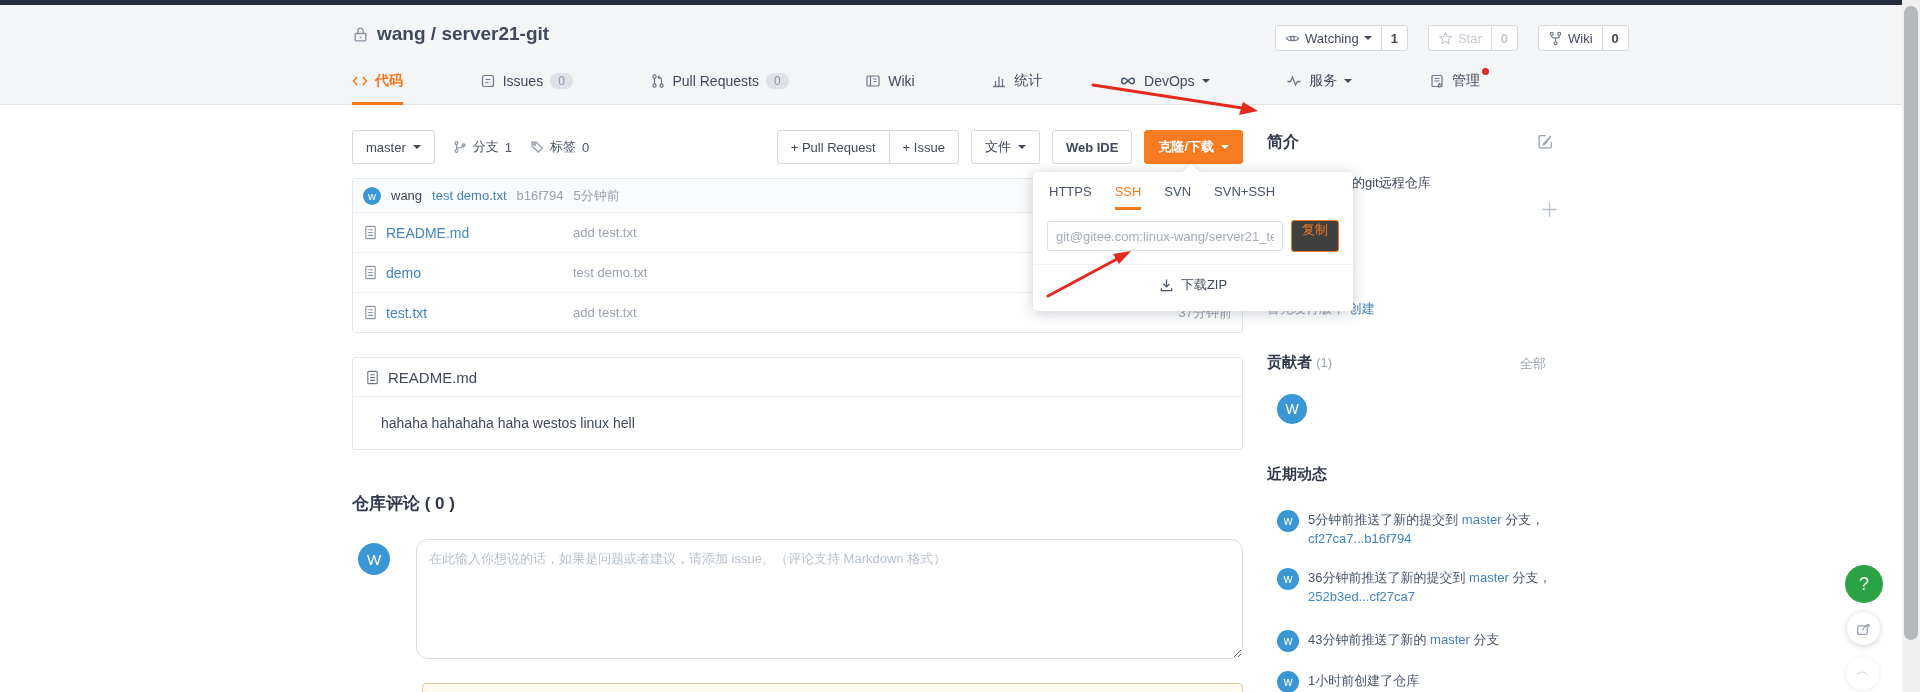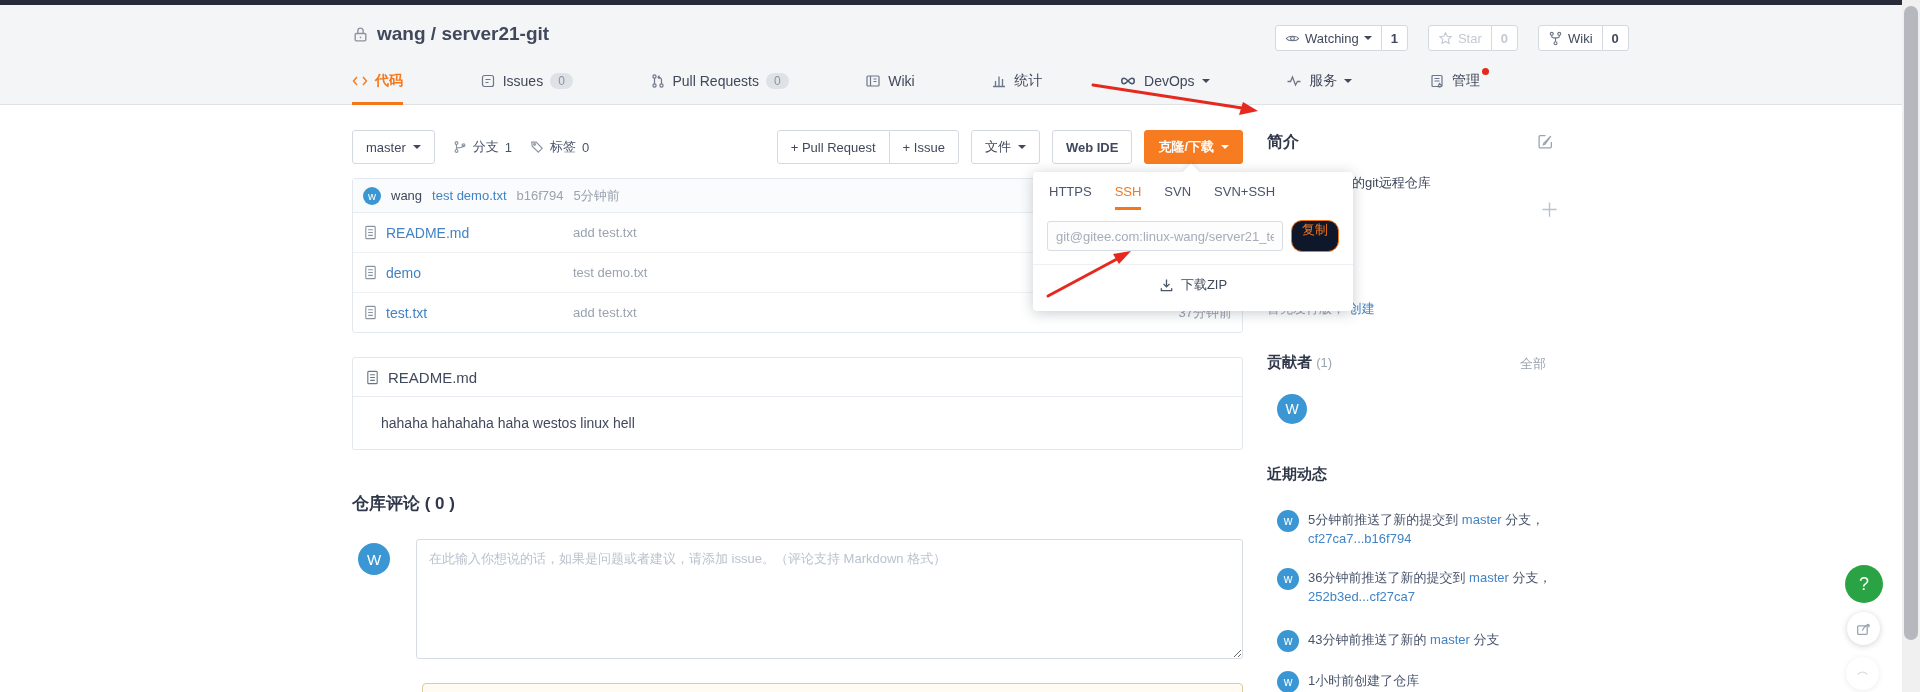--- a/index.html
+++ b/index.html
@@ -62,38 +62,38 @@
 
   
   .readme{position:absolute;left:352px;top:357px;width:891px;border:1px solid #e3e8ed;border-radius:3px;background:#fff;box-sizing:border-box;}
   .readme-hd{display:flex;align-items:center;gap:8px;height:38px;padding:0 12px;border-bottom:1px solid #e8ecf0;font-size:15px;color:#40485b;}
   .readme-bd{padding:18px 28px;font-size:14px;color:#40485b;}
 
   
   .comments-hd{position:absolute;left:352px;top:492px;font-size:17px;font-weight:bold;color:#303849;}
   .comment-avatar{position:absolute;left:358px;top:543px;}
   .comment-box{position:absolute;left:416px;top:539px;width:827px;height:120px;box-sizing:border-box;
-    border:1px solid #d7dce2;border-radius:3px;font-size:13px;color:#40485b;padding:10px 12px;resize:both;
+    border:1px solid #d7dce2;border-radius:12px;font-size:13px;color:#40485b;padding:10px 12px;resize:both;
     font-family:"Liberation Sans","DejaVu Sans",sans-serif;}
   .comment-box::placeholder{color:#b9c2cd;}
   .bottom-notice{position:absolute;left:422px;top:683px;width:821px;height:40px;background:#fffaf2;
     border:1px solid #e0c9a6;border-radius:4px;box-sizing:border-box;}
 
   
   .clone-dd{position:absolute;left:1033px;top:172px;width:320px;background:#fff;border-radius:4px;z-index:50;
     box-shadow:0 2px 14px rgba(40,50,70,.25);padding-bottom:6px;}
   .dd-notch{position:absolute;left:152px;top:-6px;width:12px;height:12px;background:#fff;transform:rotate(45deg);
     box-shadow:-2px -2px 4px rgba(40,50,70,.08);}
   .dd-tabs{display:flex;gap:23px;padding:12px 16px 0 16px;}
   .dd-tab{font-size:13px;color:#49536b;padding-bottom:8px;border-bottom:3px solid transparent;cursor:pointer;}
   .dd-tab.active{color:#f5771c;border-bottom-color:#f5771c;}
   .dd-url-row{display:flex;align-items:center;gap:8px;padding:10px 14px 12px 14px;}
   .dd-input{flex:1;height:30px;border:1px solid #d8dde3;border-radius:3px;background:#fdfdfd;color:#a5adba;
     font-size:13px;padding:0 8px;box-sizing:border-box;min-width:0;}
-  .dd-copy{height:30px;padding:0 10px;background:#0f172a;border:1px solid #f5771c;border-radius:11px;color:#f5771c;
+  .dd-copy{height:30px;padding:0 10px;background:#404040;border:1px solid #f5771c;border-radius:3px;color:#f5771c;
     font-size:13px;cursor:pointer;}
   .dd-sep{border-top:1px solid #eef0f3;}
   .dd-zip{display:flex;align-items:center;justify-content:center;gap:7px;height:40px;font-size:13px;color:#40485b;cursor:pointer;}
 
   
   .sb-title{position:absolute;font-weight:bold;color:#303849;}
   .sb-intro{left:1267px;top:132px;font-size:16px;}
   .sb-edit{position:absolute;left:1537px;top:133px;color:#9aa3af;cursor:pointer;}
   .sb-desc{position:absolute;left:1352px;top:174px;font-size:13px;color:#40485b;z-index:1;}
   .sb-plus{position:absolute;left:1540px;top:200px;color:#b9c2cd;cursor:pointer;}

